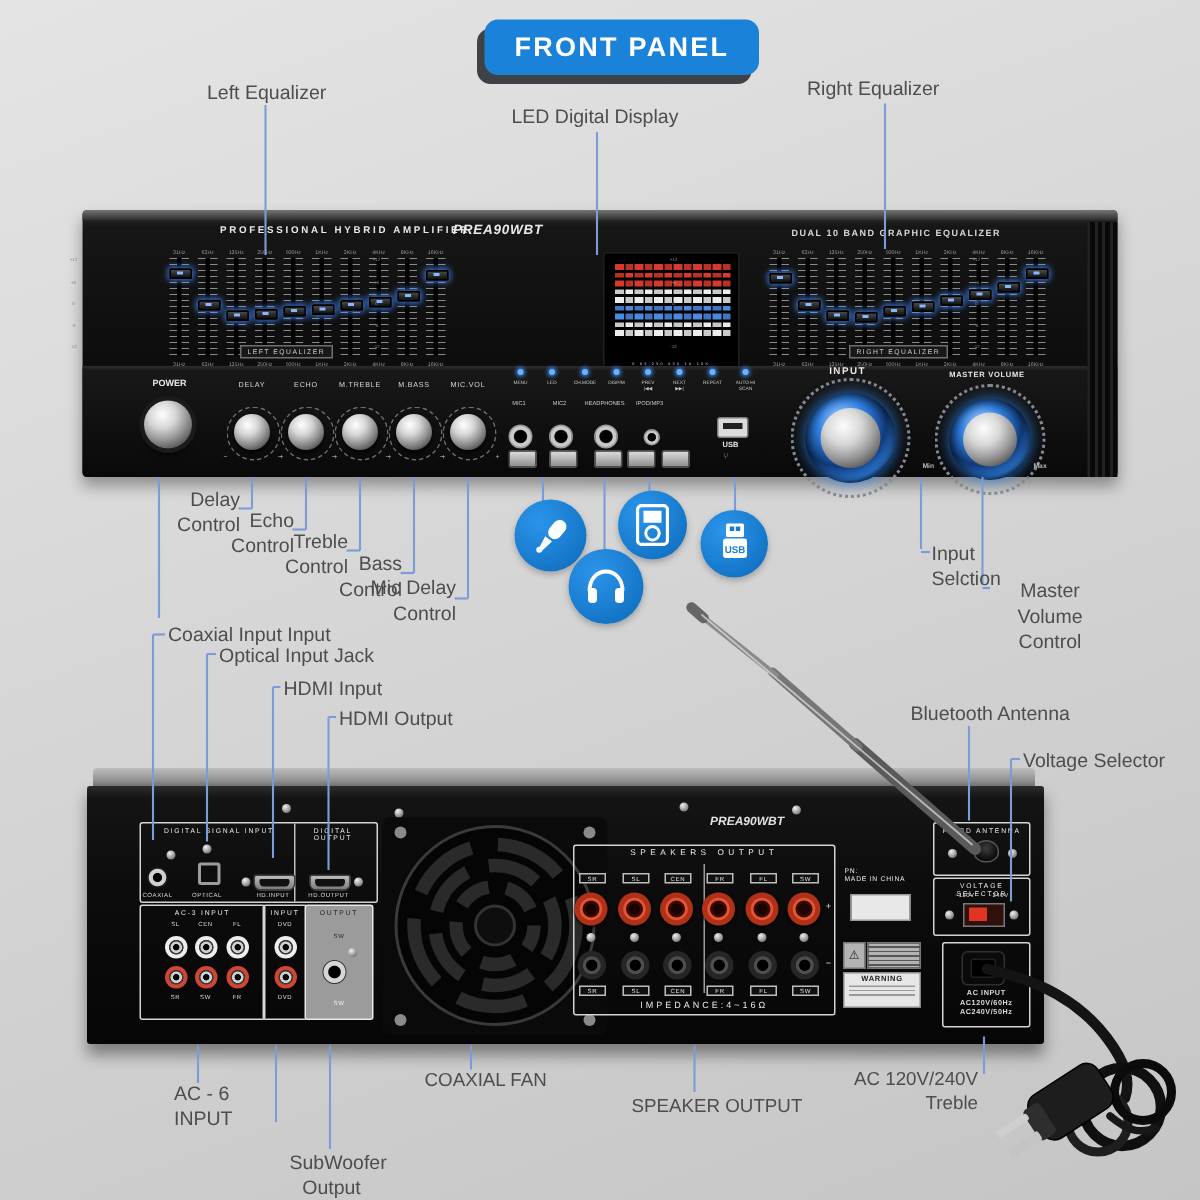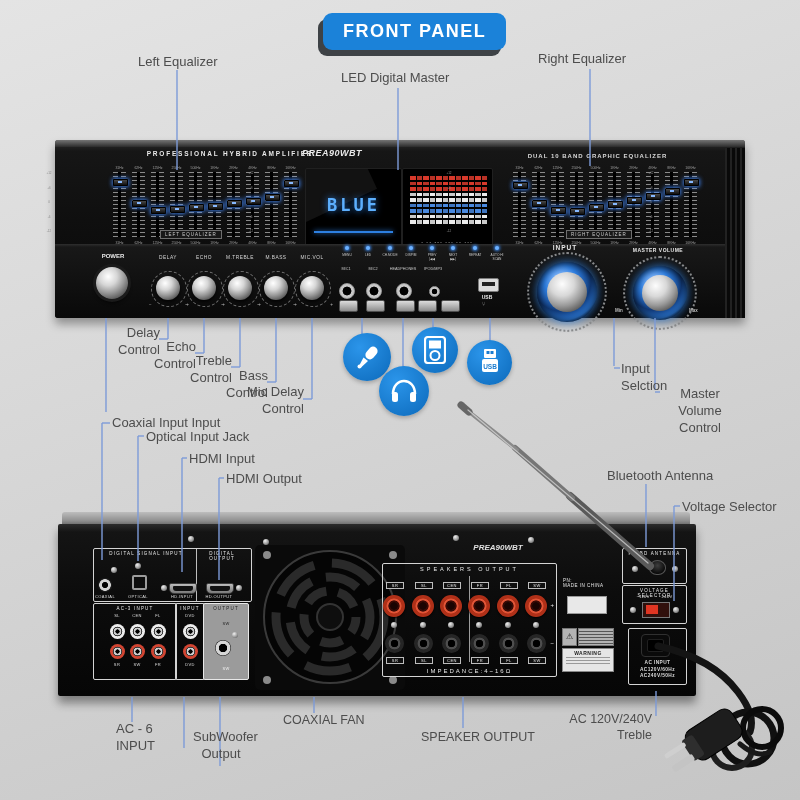--- a/index.html
+++ b/index.html
@@ -177,21 +177,21 @@
       <rect x="688" y="720" width="54" height="34" rx="9" fill="#1d1d1d" stroke="#000"></rect>
       <rect x="684" y="725" width="13" height="24" rx="3" fill="#2e2e2e"></rect>
       <rect x="662" y="727" width="24" height="5" rx="2" fill="#cfcfcf"></rect>
       <rect x="662" y="741" width="24" height="7" rx="2" fill="#c4c4c4"></rect>
     </g>
   </svg>
 
   <div class="badge" style="left:323px;top:13px">FRONT PANEL</div>
 
   <div class="callout" style="left:138px;top:54px">Left Equalizer</div>
-  <div class="callout" style="left:341px;top:70px">LED Digital Master</div>
+  <div class="callout" style="left:341px;top:70px">LED Digital Display</div>
   <div class="callout" style="left:538px;top:51px">Right Equalizer</div>
   <div class="callout t-r" style="left:115px;top:325px;width:45px">Delay
 Control</div>
   <div class="callout t-r" style="left:150px;top:339px;width:46px">Echo
 Control</div>
   <div class="callout t-r" style="left:184px;top:353px;width:48px">Treble
 Control</div>
   <div class="callout t-r" style="left:221px;top:368px;width:47px">Bass
 Control</div>
   <div class="callout t-r" style="left:227px;top:384px;width:77px">Mic Delay
@@ -202,21 +202,21 @@
 Control</div>
 
   <div class="callout" style="left:112px;top:415px">Coaxial Input Input</div>
   <div class="callout" style="left:146px;top:429px">Optical Input Jack</div>
   <div class="callout" style="left:189px;top:451px">HDMI Input</div>
   <div class="callout" style="left:226px;top:471px">HDMI Output</div>
   <div class="callout" style="left:607px;top:468px">Bluetooth Antenna</div>
   <div class="callout" style="left:682px;top:499px">Voltage Selector</div>
   <div class="callout" style="left:116px;top:721px">AC - 6
 INPUT</div>
-  <div class="callout t-c" style="left:193px;top:729px;width:56px">SubWoofer
+  <div class="callout t-c" style="left:193px;top:767px;width:56px">SubWoofer
 Output</div>
   <div class="callout" style="left:283px;top:712px;font-size:12.5px">COAXIAL FAN</div>
   <div class="callout" style="left:421px;top:729px;font-size:12.5px">SPEAKER OUTPUT</div>
   <div class="callout t-r" style="left:535px;top:711px;width:117px;font-size:12.5px">AC 120V/240V Treble</div>
 
   <div id="front-panel" class="panel">
     <div class="fp-text" style="left:75px;top:10px;width:200px;text-align:center;font-size:6.5px;letter-spacing:1.8px">PROFESSIONAL HYBRID AMPLIFIER</div>
     <div class="fp-text" style="left:247px;top:8px;font-size:9px;font-style:italic;letter-spacing:.5px">PREA90WBT</div>
     <div class="fp-text" style="left:470px;top:13px;width:145px;text-align:center;font-size:6px;letter-spacing:1px;color:#d8d8d8">DUAL 10 BAND GRAPHIC EQUALIZER</div>
 
@@ -338,24 +338,20 @@
           <div class="eq-freq bot">8KHz</div>
         </div>
         <div class="eq-slider">
           <div class="eq-freq top">16KHz</div>
           <div class="eq-track"></div>
           <div class="eq-knob" style="top: 13.72px;"></div>
           <div class="eq-freq bot">16KHz</div>
         </div>
       </div>
 
-    <div id="led-display">
-      <div id="led-text">BLUE</div>
-      <div id="led-line"></div>
-    </div>
     <div id="spectrum">
       <div id="spec-grid">
           <div class="spec-row">
             <div class="spec-cell" style="background: rgb(216, 57, 43); opacity: 1;"></div>
             <div class="spec-cell" style="background: rgb(216, 57, 43); opacity: 0.85;"></div>
             <div class="spec-cell" style="background: rgb(216, 57, 43); opacity: 1;"></div>
             <div class="spec-cell" style="background: rgb(216, 57, 43); opacity: 0.85;"></div>
             <div class="spec-cell" style="background: rgb(216, 57, 43); opacity: 1;"></div>
             <div class="spec-cell" style="background: rgb(216, 57, 43); opacity: 0.85;"></div>
             <div class="spec-cell" style="background: rgb(216, 57, 43); opacity: 1;"></div>

